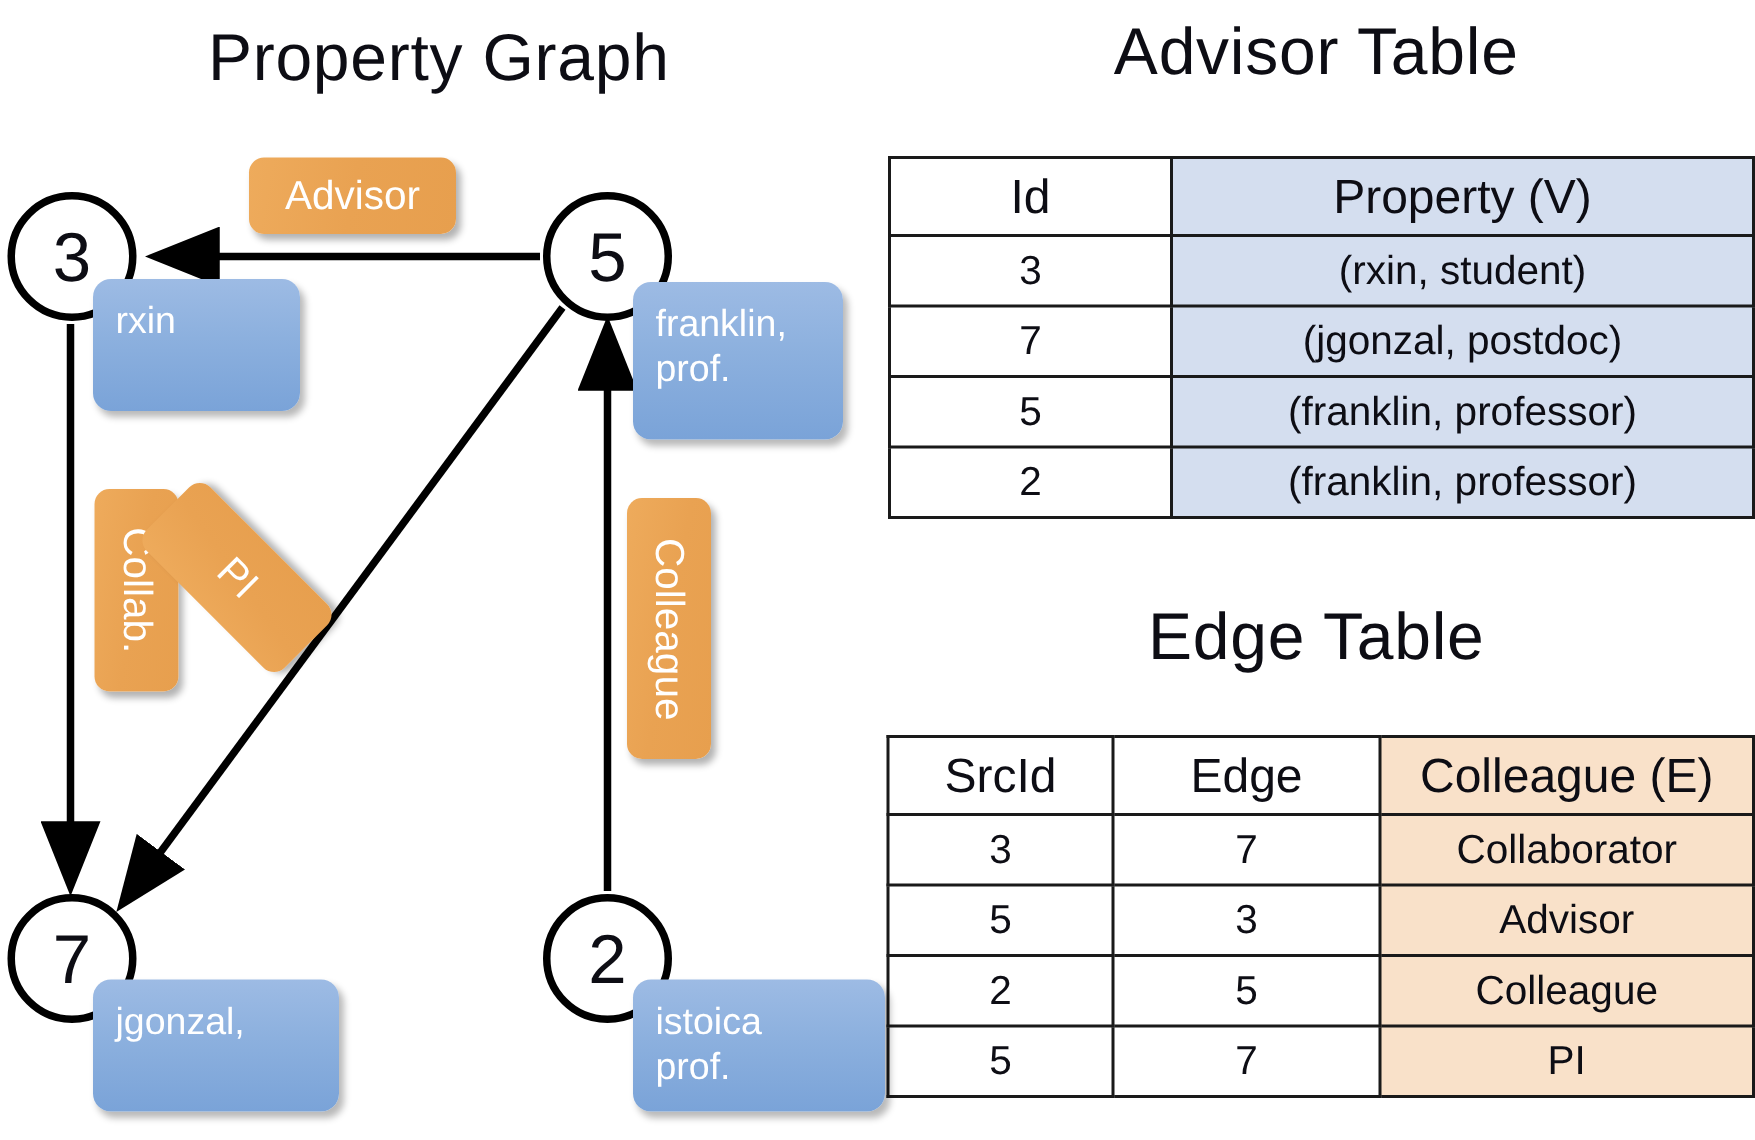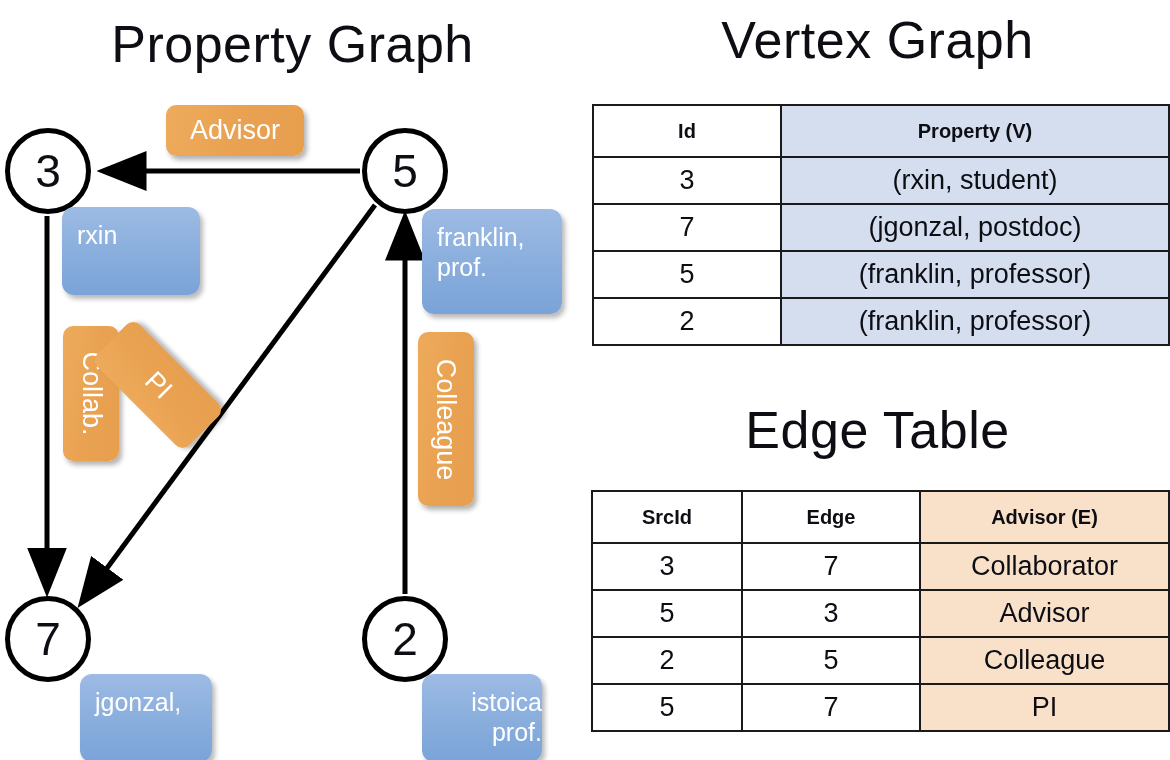--- a/index.html
+++ b/index.html
@@ -14,21 +14,21 @@
     overflow: hidden;
     font-family: "Liberation Sans", sans-serif;
     color: #000000;
   }
 
   
   .title {
     position: absolute;
     font-family: "Liberation Sans", sans-serif;
     font-weight: 300;
-    font-size: 52px;
+    font-size: 44px;
     letter-spacing: 0.5px;
     color: #0d0d14;
     white-space: nowrap;
     text-align: center;
   }
   #title-property-graph { left: 0;   top: 14px;  width: 585px; }
   #title-vertex-table   { left: 585px; top: 10px; width: 585px; }
   #title-edge-table     { left: 585px; top: 400px; width: 585px; }
 
   
@@ -71,26 +71,25 @@
     background: linear-gradient(180deg, #9dbbe4 0%, #8cb0de 45%, #7aa3d8 100%);
     box-shadow: 3px 4px 5px rgba(0,0,0,0.28);
     color: #ffffff;
     font-family: "Liberation Sans", sans-serif;
     font-weight: 300;
     font-size: 25px;
     line-height: 30px;
     padding: 13px 0 0 15px;
     box-sizing: border-box;
     z-index: 8;
-    margin-top: 21px;
   }
   #box-rxin     { left: 62px;  top: 186px; width: 138px; height: 88px; }
   #box-franklin { left: 422px; top: 188px; width: 140px; height: 105px; }
-  #box-jgonzal  { left: 80px;  top: 653px; width: 132px; height: 88px; }
-  #box-istoica  { left: 422px; top: 653px; width: 120px; height: 88px; text-align: right; }
+  #box-jgonzal  { left: 62px;  top: 653px; width: 164px; height: 88px; }
+  #box-istoica  { left: 422px; top: 653px; width: 168px; height: 88px; }
   .prop-box div { white-space: nowrap; }
 
   
   .edge-label {
     position: absolute;
     border-radius: 10px;
     background: linear-gradient(100deg, #eeab5c 0%, #e9a252 50%, #e79f4e 100%);
     box-shadow: 3px 4px 5px rgba(0,0,0,0.30);
     color: #ffffff;
     font-family: "Liberation Sans", sans-serif;
@@ -137,22 +136,22 @@
   .data-table td, .data-table th {
     border: 2px solid #1a1a1a;
     text-align: center;
     font-weight: 300;
     font-size: 27px;
     padding: 0;
     height: 45px;
     background: #ffffff;
   }
   .data-table th {
-    font-weight: 700;
-    font-size: 20px;
+    font-weight: 400;
+    font-size: 32px;
     height: 50px;
     text-align: center;
   }
 
   #vertex-table { left: 592px; top: 104px; width: 576px; }
   #vertex-table col.c-id   { width: 188px; }
   #vertex-table col.c-prop { width: 388px; }
   #vertex-table .cell-prop { background: #d4deef; margin-top: 44px; }
 
   #edge-table { left: 591px; top: 490px; width: 577px; }
@@ -219,21 +218,21 @@
   </div>
   <div class="prop-box" id="box-jgonzal">
     <div>jgonzal,</div>
   </div>
   <div class="prop-box" id="box-istoica">
     <div>istoica</div>
     <div>prof.</div>
   </div>
 </div>
 
-<div class="title" id="title-vertex-table">Vertex Graph</div>
+<div class="title" id="title-vertex-table">Advisor Table</div>
 
 <table class="data-table" id="vertex-table">
   <colgroup>
       <col class="c-id">
       <col class="c-prop">
     </colgroup>
   <thead>
     <tr>
       <th>Id</th>
       <th class="cell-prop">Property (V)</th>
@@ -264,21 +263,21 @@
 <table class="data-table" id="edge-table">
   <colgroup>
       <col class="c-src">
       <col class="c-dst">
       <col class="c-prop">
     </colgroup>
   <thead>
     <tr>
       <th>SrcId</th>
       <th>Edge</th>
-      <th class="cell-prop">Advisor (E)</th>
+      <th class="cell-prop">Colleague (E)</th>
     </tr>
   </thead>
   <tbody>
     <tr>
       <td>3</td>
       <td>7</td>
       <td class="cell-prop">Collaborator</td>
     </tr>
     <tr>
       <td>5</td>

